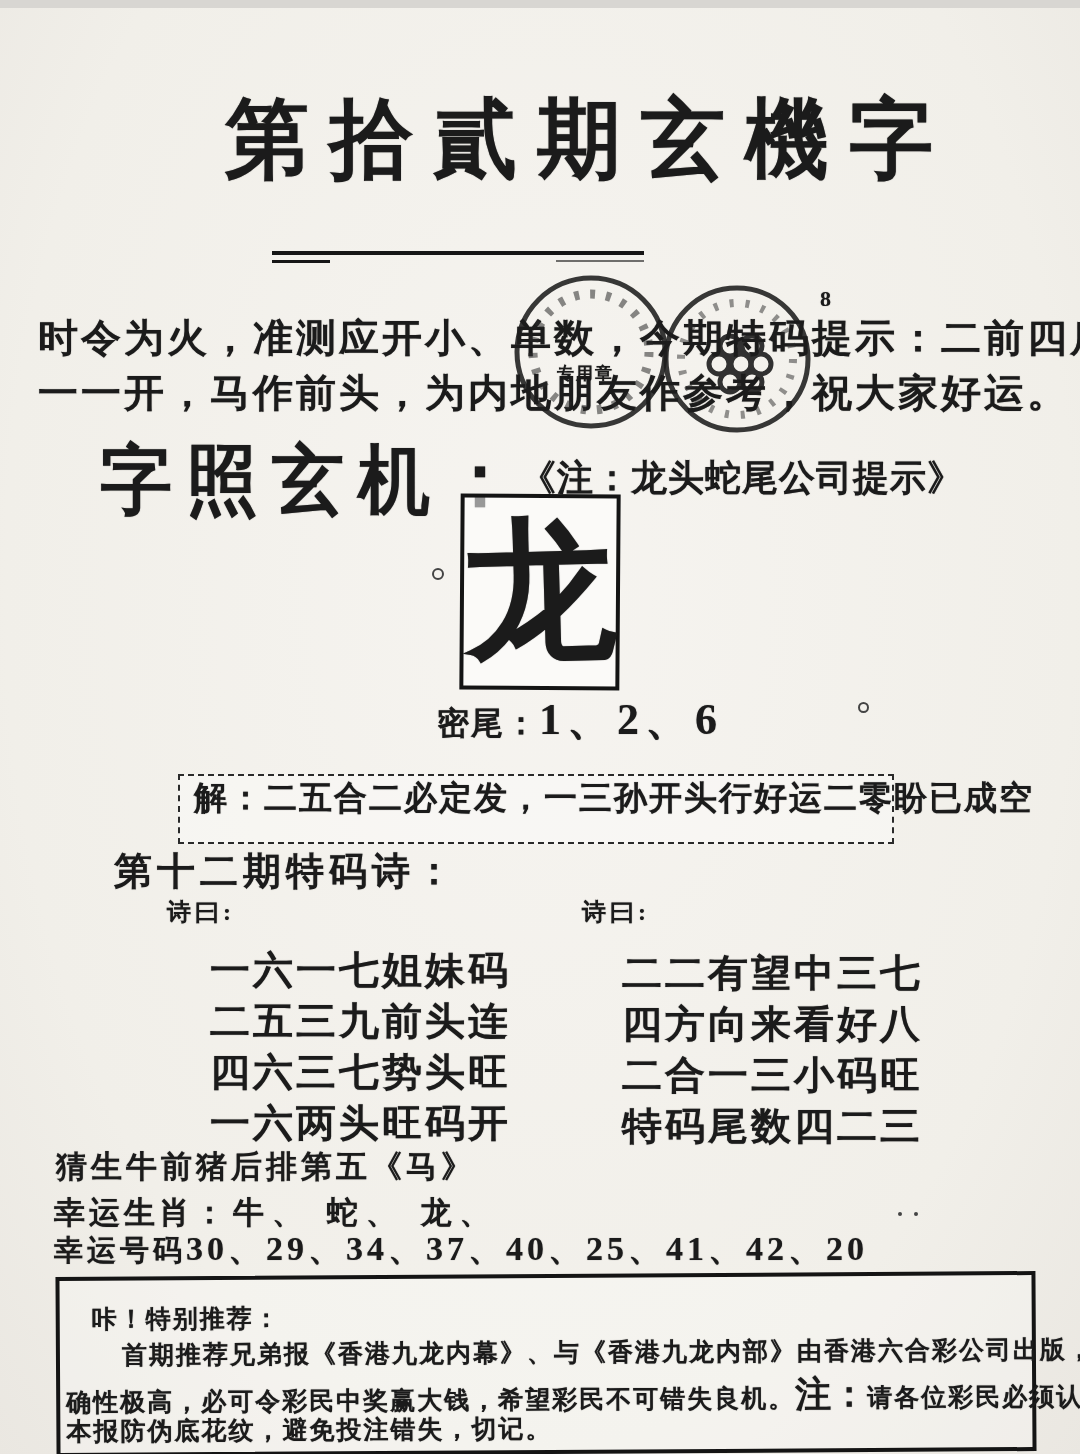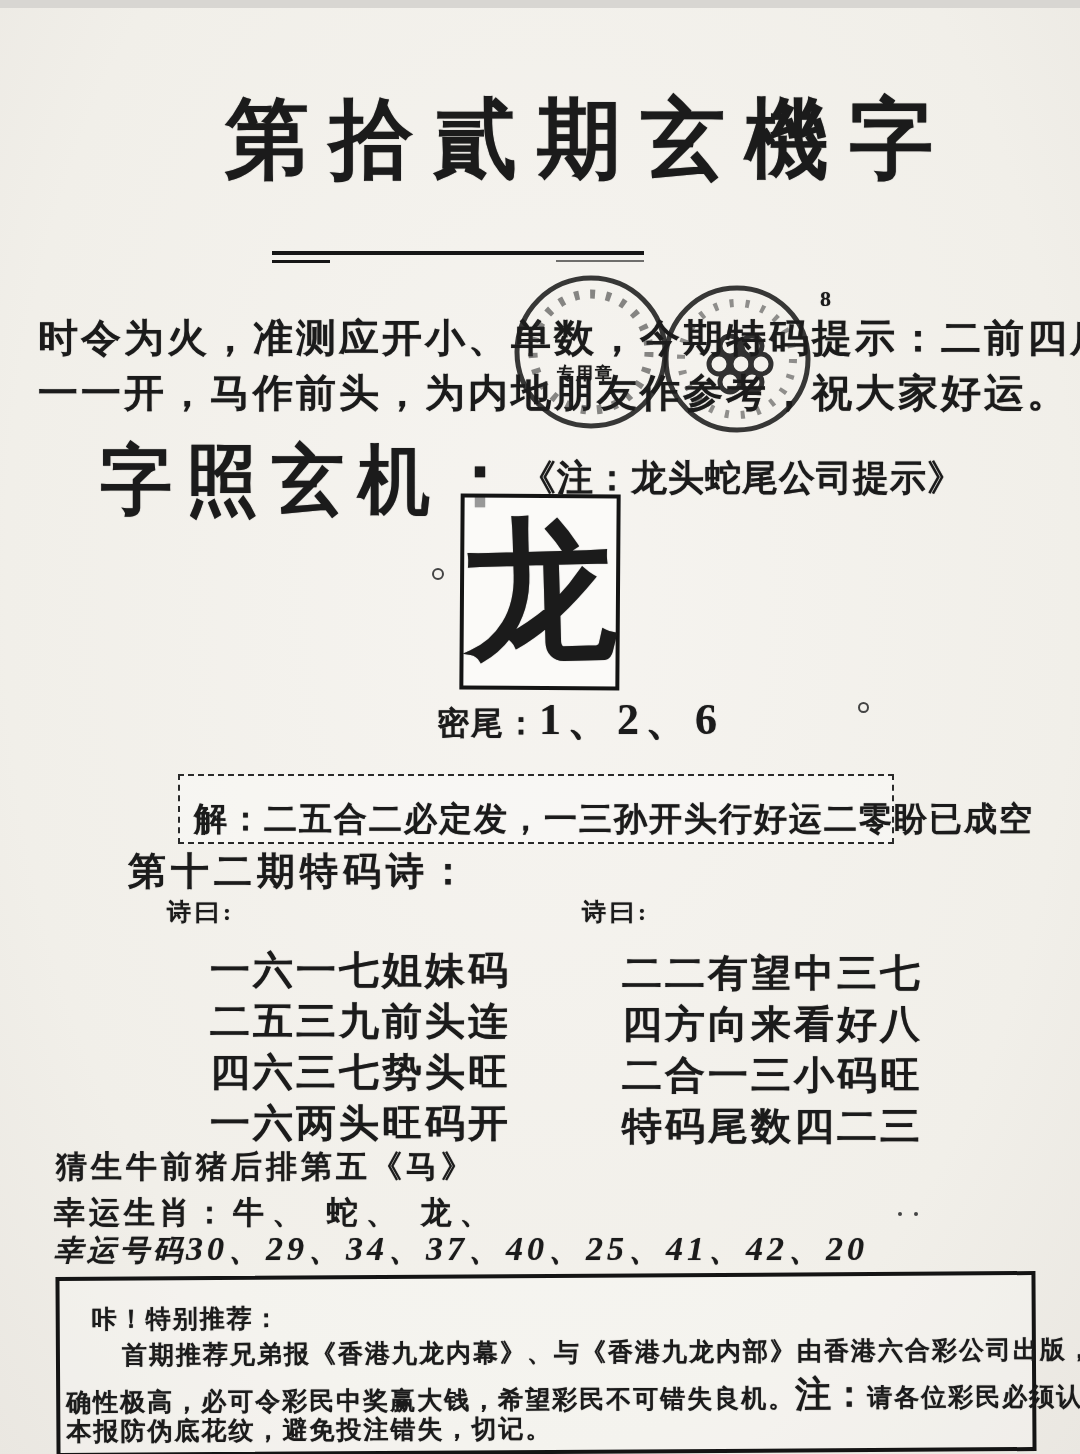--- a/index.html
+++ b/index.html
@@ -21,21 +21,21 @@
   .rule{background:#161616;}
   .intro{font-size:40px;line-height:58px;letter-spacing:3px;white-space:nowrap;font-weight:bold;transform:scaleY(.96);}
   .stamp{border-radius:50%;}
   .heading{font-size:72px;font-weight:bold;letter-spacing:14px;white-space:nowrap;transform:scaleY(1.05);}
   .note{font-size:36px;font-weight:bold;letter-spacing:1px;white-space:nowrap;}
   .charbox{border:4px solid #141414;background:rgba(255,255,255,.55);
     display:flex;align-items:center;justify-content:center;}
   .bigchar{font-size:152px;font-weight:bold;line-height:1;transform:rotate(-2deg);}
   .tail{font-size:32px;font-weight:bold;letter-spacing:2px;white-space:nowrap;}
   .tailnums{font-size:44px;font-weight:bold;letter-spacing:6px;}
-  .solutionbox{border:2px dashed #2a2a2a;display:flex;align-items:flex-end;
+  .solutionbox{border:2px dashed #2a2a2a;display:flex;align-items:flex-start;
     background:rgba(255,255,255,.35);}
   .solution{font-size:33px;font-weight:bold;letter-spacing:2px;white-space:nowrap;padding-left:14px;}
   .poemhead{font-size:38px;font-weight:bold;letter-spacing:5px;white-space:nowrap;}
   .shiyue{font-size:24px;font-weight:bold;letter-spacing:4px;}
   .poemline{font-size:40px;font-weight:bold;letter-spacing:3px;white-space:nowrap;transform:scaleY(.95);}
   .zline{font-size:31px;font-weight:bold;letter-spacing:4px;white-space:nowrap;}
   .numline{font-size:34px;font-weight:bold;letter-spacing:4px;white-space:nowrap;}
   .footerbox{border:4px solid #141414;background:rgba(255,255,255,.25);transform:rotate(-0.35deg);}
   .fline{font-size:25px;font-weight:bold;letter-spacing:2px;white-space:nowrap;}
   .fnote{font-size:36px;font-weight:bold;}
@@ -94,21 +94,21 @@
   </div>
 
   <div class="abs" style="left:437px;top:682px;">
     <span class="ink tail">密尾：</span><span class="ink tailnums">1、2、6</span>
   </div>
 
   <div class="abs solutionbox" style="left:178px;top:766px;width:712px;height:66px;">
     <span class="ink solution">解：二五合二必定发，一三孙开头行好运二零盼已成空</span>
   </div>
 
-  <div class="abs ink poemhead" style="left:128px;top:838px;">第十二期特码诗：</div>
+  <div class="abs ink poemhead" style="left:114px;top:838px;">第十二期特码诗：</div>
 
   <div class="abs ink shiyue" style="left:167px;top:888px;">诗曰:</div>
   <div class="abs ink shiyue" style="left:582px;top:888px;">诗曰:</div>
 
   <div class="abs ink poemline" style="left:210px;top:935px;">一六一七姐妹码</div>
   <div class="abs ink poemline" style="left:210px;top:986px;">二五三九前头连</div>
   <div class="abs ink poemline" style="left:210px;top:1037px;">四六三七势头旺</div>
   <div class="abs ink poemline" style="left:210px;top:1088px;">一六两头旺码开</div>
 
   <div class="abs ink poemline" style="left:622px;top:938px;">二二有望中三七</div>
@@ -116,21 +116,21 @@
   <div class="abs ink poemline" style="left:622px;top:1040px;">二合一三小码旺</div>
   <div class="abs ink poemline" style="left:622px;top:1091px;">特码尾数四二三</div>
 
   <div class="abs ink zline" style="left:56px;top:1138px;">猜生牛前猪后排第五《马》</div>
 
   <div class="abs" style="left:54px;top:1184px;">
     <span class="ink zline">幸运生肖：</span>
     <span class="ink zline" style="letter-spacing:8px;">牛、 蛇、 龙、</span>
   </div>
 
-  <div class="abs" style="left:54px;top:1218px;font-style:italic;">
+  <div class="abs" style="left:54px;top:1218px;">
     <span class="ink zline" style="font-size:29px;">幸运号码</span><span class="ink numline">30、29、34、37、40、25、41、42、20</span>
   </div>
 
   <div class="abs speck" style="left:432px;top:560px;width:8px;height:8px;"></div>
   <div class="abs speck" style="left:858px;top:694px;width:7px;height:7px;"></div>
   <div class="abs dot" style="left:898px;top:1204px;width:4px;height:4px;"></div>
   <div class="abs dot" style="left:914px;top:1204px;width:4px;height:4px;"></div>
 
   <div class="abs footerbox" style="left:56px;top:1266px;width:972px;height:172px;">
     <div class="abs ink fline" style="left:32px;top:22px;">咔！特别推荐：</div>

